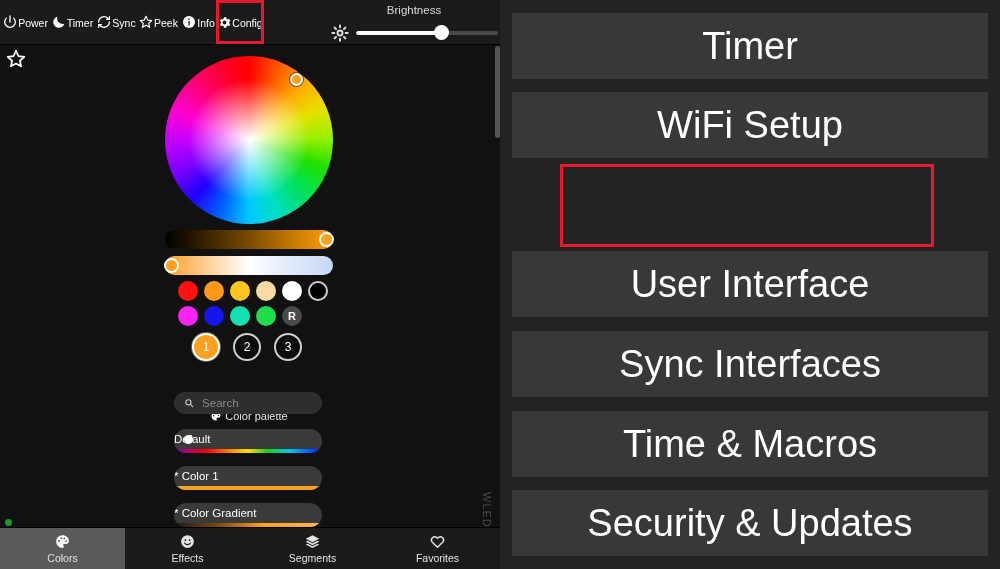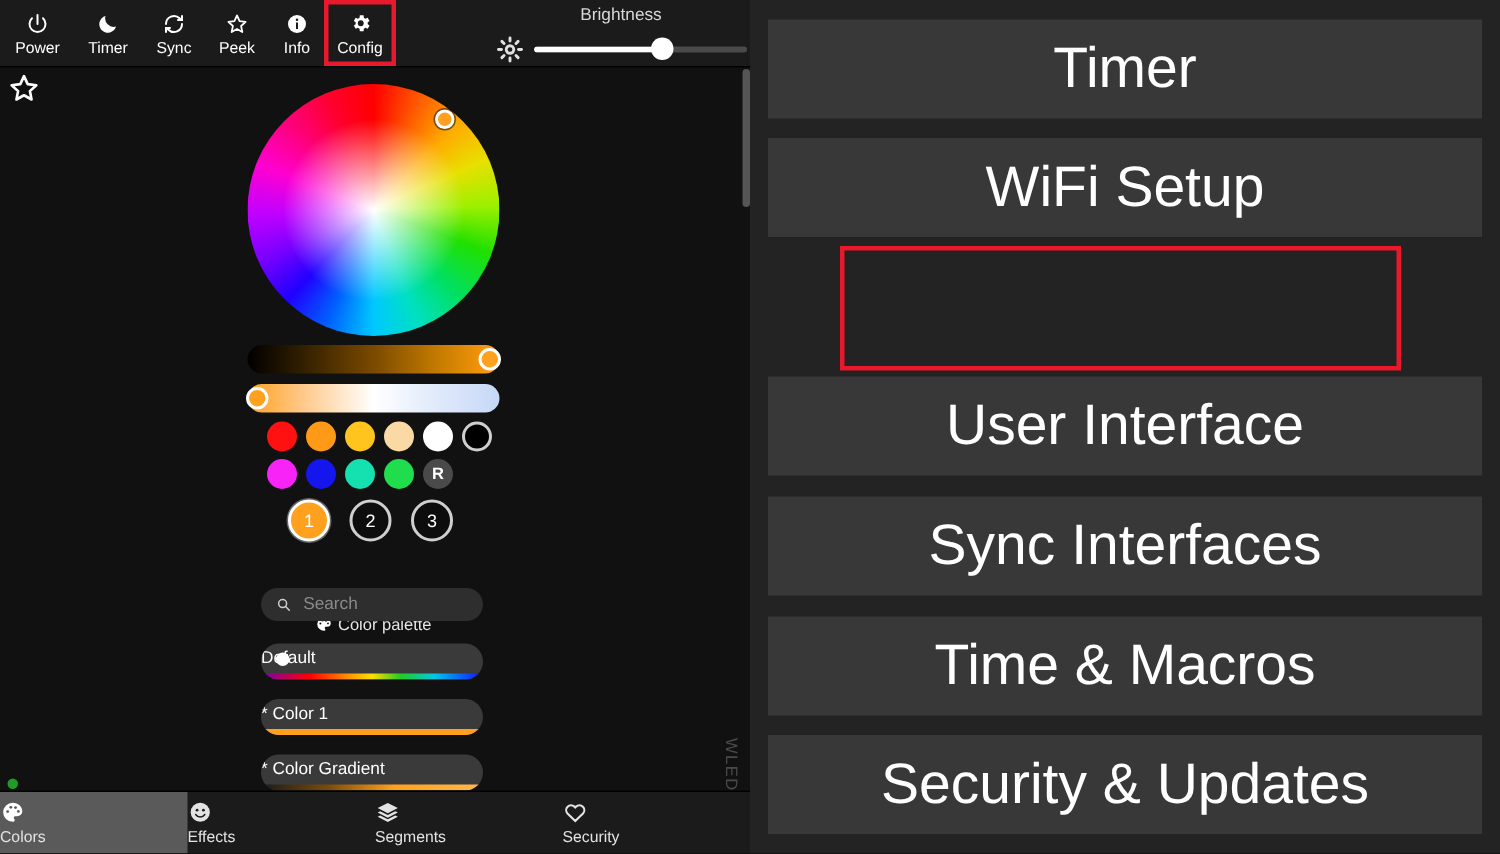--- a/index.html
+++ b/index.html
@@ -18,21 +18,21 @@
   }
 
   
   #toolbar{
     position:absolute;left:0;top:0;width:500px;height:44px;
     background:#1b1b1b;
     border-bottom:1px solid #000;
   }
   .tb-btn{
     position:absolute;top:2px;width:44px;height:40px;
-    display:flex;flex-direction:column;align-items:center;justify-content:center;
+    display:flex;align-items:center;justify-content:center;
     color:#ffffff;cursor:pointer;
   }
   .tb-ico{height:19px;display:flex;align-items:center;justify-content:center;}
   .tb-ico svg{display:block;}
   .tb-lab{font-size:10.5px;line-height:12px;margin-top:1px;color:#fff;}
   #tb-config{outline:3px solid #e8192c;outline-offset:-1px;}
 
   
   #brightness-wrap{position:absolute;left:330px;top:4px;width:168px;height:38px;}
   #brightness-label{
@@ -147,21 +147,21 @@
     writing-mode:vertical-rl;
   }
   #conn-dot{position:absolute;left:5px;top:519px;width:7px;height:7px;border-radius:50%;background:#1f9b28;}
 
   
   #tabbar{
     position:absolute;left:0;bottom:0;width:500px;height:41px;
     background:#1b1b1b;border-top:1px solid #000;display:flex;
   }
   .tab{
-    flex:1;display:flex;flex-direction:column;justify-content:center;
+    flex:1;display:flex;flex-direction:column;align-items:center;justify-content:center;
     color:#e3e3e3;cursor:pointer;
   }
   .tab.active{background:#5a5a5a;}
   .tab-ico{height:17px;display:flex;align-items:center;}
   .tab-lab{font-size:10.5px;margin-top:2px;}
 
   
   #right-panel{
     position:absolute;left:500px;top:0;width:500px;height:569px;
     background:#232323;padding:0;box-sizing:border-box;
@@ -388,21 +388,21 @@
           </svg>
         </span>
         <span class="tab-lab">Segments</span>
       </div>
       <div class="tab">
         <span class="tab-ico">
           <svg width="17" height="17" viewBox="0 0 24 24" fill="none" stroke="#e3e3e3" stroke-width="2">
             <path d="M12 20.2l-7.3-7a4.6 4.6 0 0 1 6.5-6.5l.8.8.8-.8a4.6 4.6 0 0 1 6.5 6.5z"></path>
           </svg>
         </span>
-        <span class="tab-lab">Security</span>
+        <span class="tab-lab">Favorites</span>
       </div>
     </div>
   </div>
 
   <div id="right-panel">
     <div class="menu-item" style="top:13px">Timer</div>
     <div class="menu-item" style="top:92px">WiFi Setup</div>
     <div class="menu-item" style="top:251px">User Interface</div>
     <div class="menu-item" style="top:411px">Time &amp; Macros</div>
     <div class="menu-item" style="top:331px">Sync Interfaces</div>

